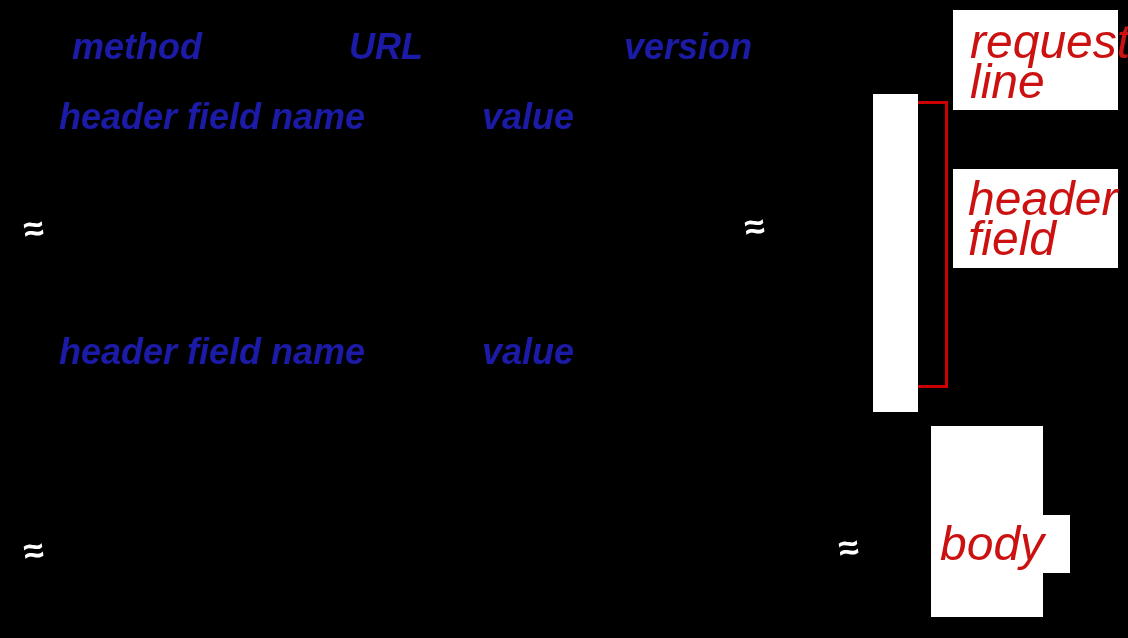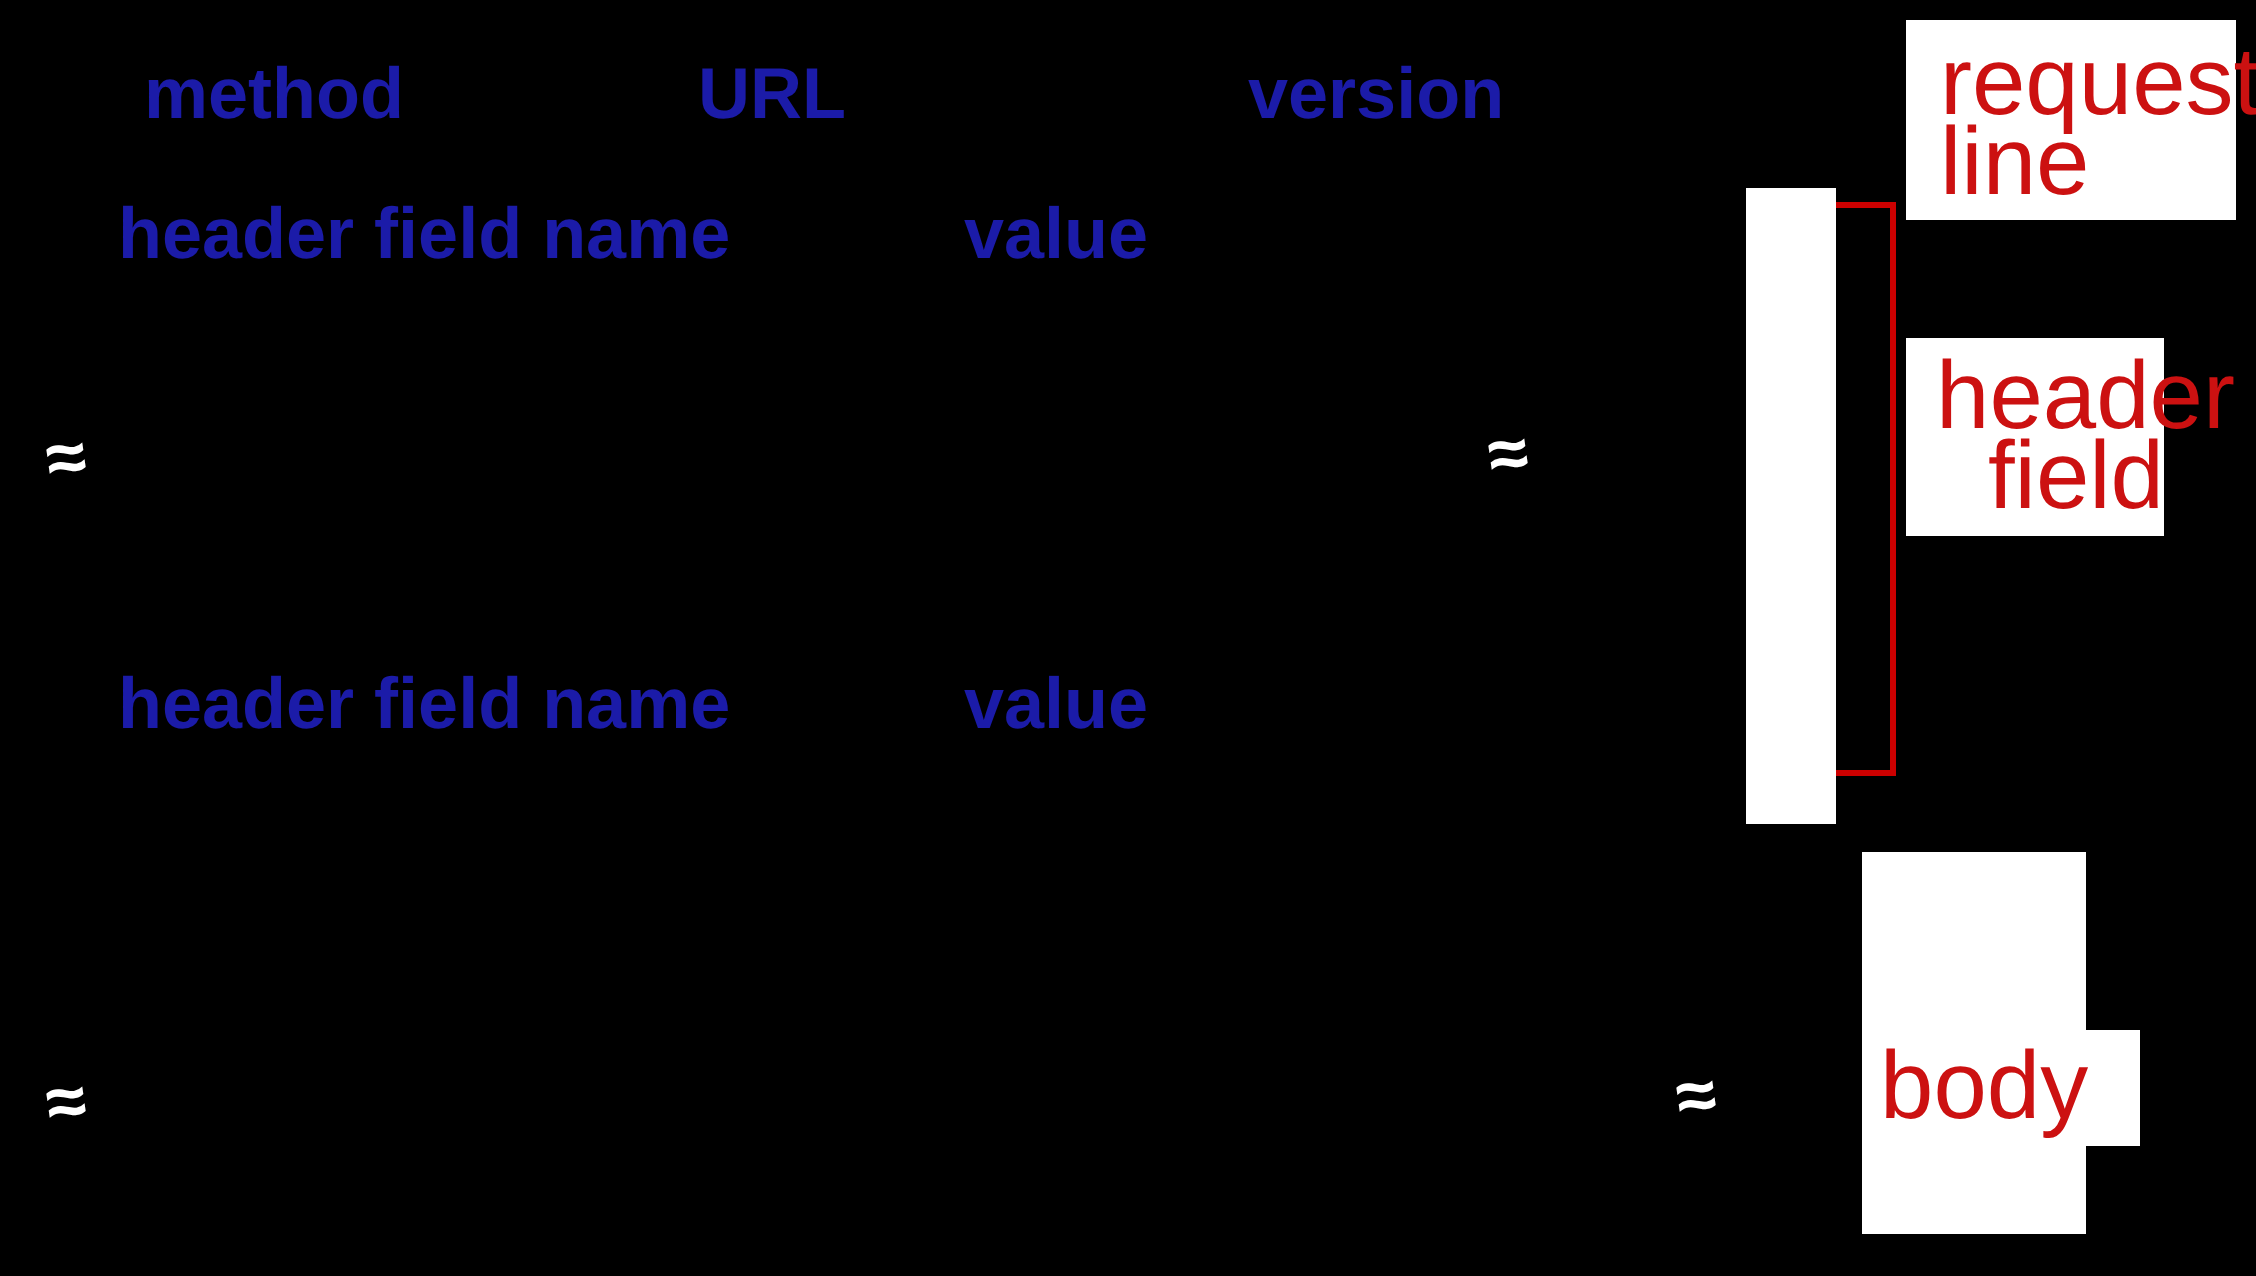--- a/index.html
+++ b/index.html
@@ -4,41 +4,41 @@
 <style>
   * { margin: 0; padding: 0; box-sizing: border-box; }
   html { background: #000; }
   body {
     width: 1128px; height: 638px;
     position: relative;
     overflow: hidden;
     font-family: "Liberation Sans", "DejaVu Sans", sans-serif;
     background: var(--background, #000);
   }
-  .stage { position: absolute; inset: 0; }
+  .stage { position: absolute; inset: 0; font-style: italic; }
   .blue-label {
     position: absolute;
     color: var(--blue, #1b1ba8);
     font-weight: 700;
     font-size: 36px;
     line-height: 1;
     white-space: nowrap;
   }
   .white-box { position: absolute; background: var(--box, #fff); }
   .callout {
     position: absolute;
     background: var(--box, #fff);
     color: var(--red, #cc1111);
     font-size: 48px;
     line-height: 40px;
     font-weight: 400;
     white-space: nowrap;
   }
   .callout-request { left: 953px; top: 10px; width: 165px; height: 100px; padding: 12px 0 0 17px; }
-  .callout-headers { left: 953px; top: 169px; width: 129px; height: 99px; padding: 10px 0 0 15px; text-align: right; }
+  .callout-headers { left: 953px; top: 169px; width: 165px; height: 99px; padding: 10px 0 0 15px; }
   .extent-bar { left: 873px; top: 94px; width: 45px; height: 318px; }
   .bracket {
     position: absolute;
     left: 918px; top: 101px; width: 30px; height: 287px;
     border: 3px solid var(--bracket, #cc0000);
     border-left: none;
     background: transparent;
   }
   .body-extent { left: 931px; top: 426px; width: 112px; height: 191px; }
   .callout-body {

